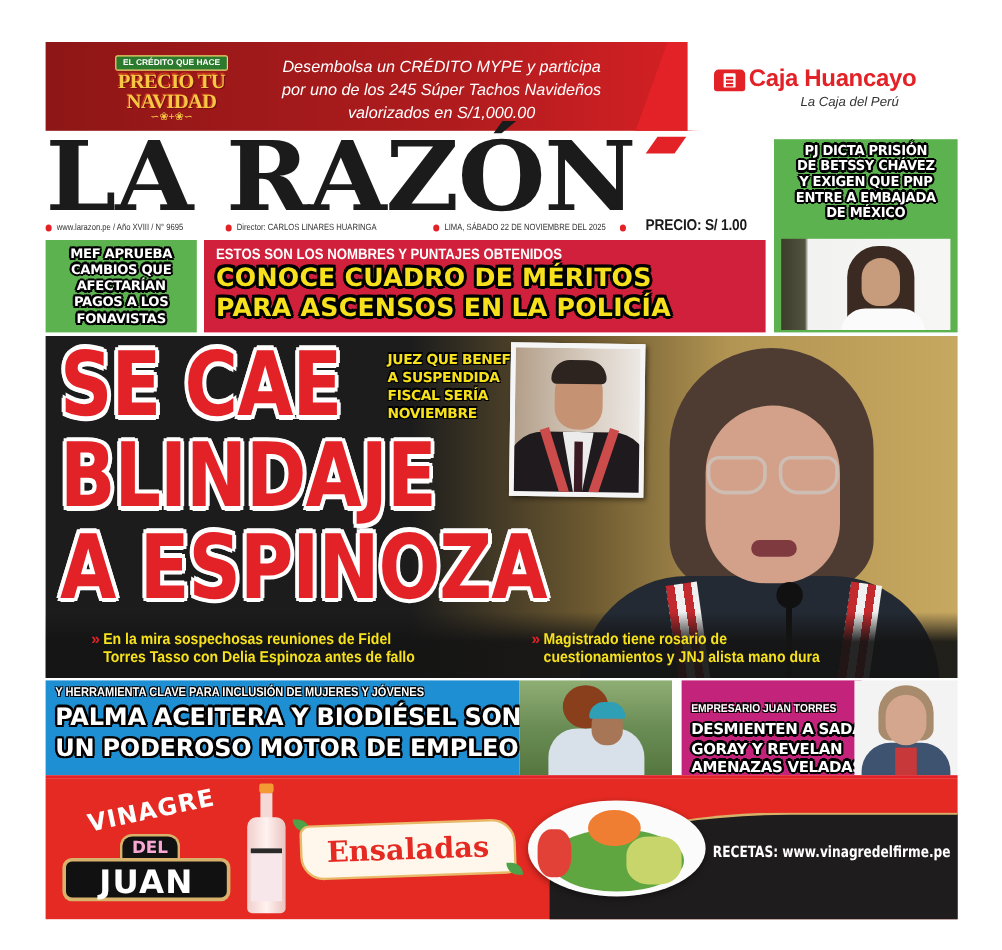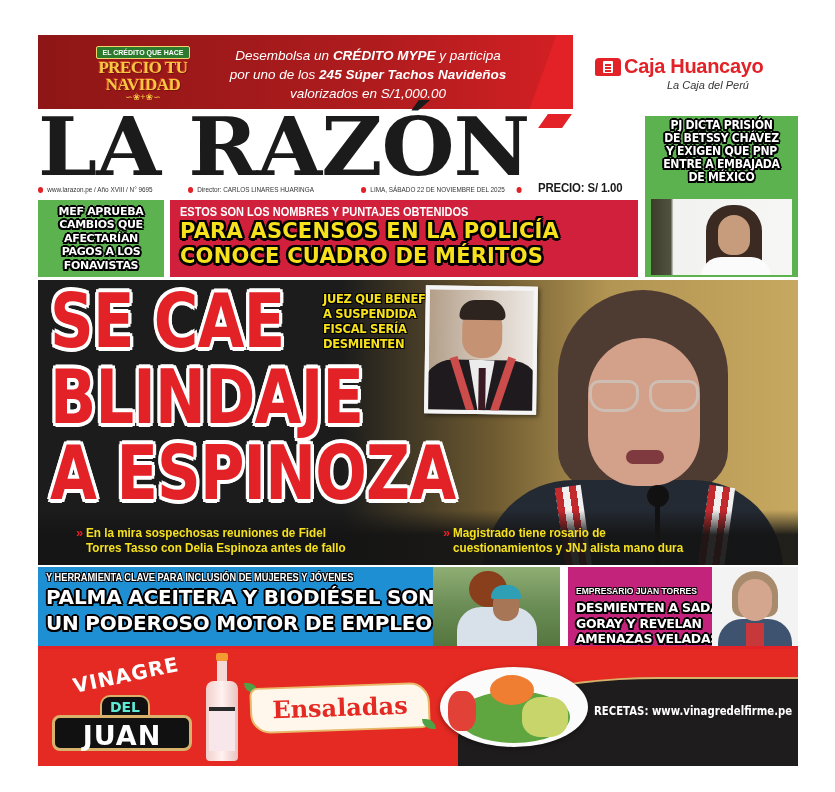--- a/index.html
+++ b/index.html
@@ -10,21 +10,21 @@
 
   
   #top-ad { left: 38px; top: 35px; width: 760px; height: 74px; background: linear-gradient(90deg, #8e1616 0%, #b01c1e 45%, #d42024 70%, #ffffff 72%); overflow: hidden; }
   #top-ad .right-white { position: absolute; left: 535px; top: 0; width: 225px; height: 74px; background: #ffffff; }
   #top-ad .swoosh { position: absolute; left: 505px; top: -10px; width: 60px; height: 94px; background: #e32227; transform: skewX(-20deg); border-radius: 0 40px 40px 0; }
   .promo-badge { position: absolute; left: 50px; top: 6px; width: 110px; height: 64px; text-align: center; }
   .promo-badge .ribbon { display: inline-block; background: #2c7a2e; color: #fff; font-size: 7px; font-weight: bold; padding: 2px 5px; border: 1px solid #f3d36b; border-radius: 2px; }
   .promo-badge .big { font-family: "Liberation Serif", serif; font-weight: bold; color: #f7c943; font-size: 17px; line-height: 17px; text-shadow: 1px 1px 0 #7a1010, -1px -1px 0 #d04020; letter-spacing: -0.5px; }
   .promo-badge .orn { color: #f7c943; font-size: 9px; line-height: 9px; }
   .ad-copy { position: absolute; left: 170px; top: 11px; width: 320px; text-align: center; color: #fff; font-style: italic; font-size: 13.5px; line-height: 19px; }
-  .ad-copy b { font-weight: bold; }
+  .ad-copy b { font-weight: normal; }
   .caja-logo { position: absolute; left: 557px; top: 20px; width: 200px; }
   .caja-logo .row { display: flex; align-items: center; }
   .caja-logo .icon { width: 26px; height: 18px; background: #e32227; border-radius: 4px 4px 2px 2px; position: relative; margin-right: 3px; }
   .caja-logo .icon::before { content: ""; position: absolute; left: 8px; top: 3px; width: 10px; height: 12px; background: #fff; border-radius: 1px; }
   .caja-logo .icon::after { content: ""; position: absolute; left: 10px; top: 6px; width: 6px; height: 2px; background: #e32227; box-shadow: 0 3px 0 #e32227, 0 6px 0 #e32227; }
   .caja-logo .name { color: #e32227; font-weight: bold; font-size: 20px; letter-spacing: -0.3px; }
   .caja-logo .tag { color: #333; font-style: italic; font-size: 11px; padding-left: 72px; margin-top: 1px; }
 
   
   #masthead-title { left: 38px; top: 112px; width: 595px; height: 70px; font-family: "DejaVu Serif", serif; font-weight: bold; font-size: 80px; line-height: 70px; letter-spacing: -1px; color: #1b1b1b; white-space: nowrap; transform: scaleX(1.05); transform-origin: left; }
@@ -108,21 +108,21 @@
   #sada-photo .face { position: absolute; left: 26px; top: 12px; width: 34px; height: 42px; background: #d4a68e; border-radius: 17px; }
   #sada-photo .jacket { position: absolute; left: 6px; top: 52px; width: 74px; height: 40px; background: #3e5370; border-radius: 24px 24px 0 0; }
   #sada-photo .blouse { position: absolute; left: 34px; top: 56px; width: 18px; height: 30px; background: #c7383a; }
   #row4-rule { left: 38px; top: 646px; width: 760px; height: 3px; background: #e32227; }
 
   
   #bottom-ad { left: 38px; top: 649px; width: 760px; height: 117px; background: #e42a22; overflow: hidden; }
   #bottom-ad .dark { position: absolute; left: 420px; top: 28px; width: 360px; height: 100px; background: #1f1c1d; border-radius: 200px 0 0 0 / 60px 0 0 0; border-top: 2px solid #d8b26a; }
   .brand-logo { position: absolute; left: 14px; top: 14px; width: 140px; height: 90px; }
   .brand-logo .arc { position: absolute; left: 14px; top: 0; width: 120px; text-align: center; color: #fff; font-family: "DejaVu Sans", sans-serif; font-weight: bold; font-size: 20px; letter-spacing: 1px; transform: rotate(-12deg); }
-  .brand-logo .del { position: absolute; left: 48px; top: 32px; width: 50px; height: 36px; background: #111; color: #5eead4; text-align: center; font-family: "DejaVu Sans", sans-serif; font-weight: bold; font-size: 14px; line-height: 20px; border-radius: 10px 10px 0 0; border: 2px solid #d8b26a; border-bottom: none; }
+  .brand-logo .del { position: absolute; left: 48px; top: 32px; width: 50px; height: 36px; background: #111; color: #f9a8d4; text-align: center; font-family: "DejaVu Sans", sans-serif; font-weight: bold; font-size: 14px; line-height: 20px; border-radius: 10px 10px 0 0; border: 2px solid #d8b26a; border-bottom: none; }
   .brand-logo .firme { position: absolute; left: 0; top: 52px; width: 140px; height: 36px; background: #111; color: #fff; text-align: center; font-family: "DejaVu Sans", sans-serif; font-weight: bold; font-size: 27px; line-height: 36px; border-radius: 8px; border: 3px solid #d8b26a; letter-spacing: 1px; }
   .bottle { position: absolute; left: 166px; top: 4px; width: 36px; height: 108px; }
   .bottle .cap { position: absolute; left: 12px; top: 0; width: 12px; height: 8px; background: #f39a32; border-radius: 2px; }
   .bottle .neck { position: absolute; left: 13px; top: 8px; width: 10px; height: 22px; background: #f4d9d6; }
   .bottle .bodyb { position: absolute; left: 2px; top: 28px; width: 32px; height: 80px; background: linear-gradient(90deg, #f0cfcc, #fff2f0, #e9c3bf); border-radius: 8px 8px 4px 4px; }
   .bottle .label { position: absolute; left: 5px; top: 54px; width: 26px; height: 44px; background: #f7e7ea; border-top: 4px solid #2a2a2a; }
   .ensaladas { position: absolute; left: 212px; top: 36px; width: 180px; height: 46px; background: #fff7ec; border: 2px solid #e9b96a; border-radius: 8px 20px 8px 20px; transform: rotate(-2deg); text-align: center; color: #e42a22; font-family: "DejaVu Serif", serif; font-weight: bold; font-size: 24px; line-height: 42px; }
   .leaf { position: absolute; width: 14px; height: 10px; background: #4fa148; border-radius: 0 10px 0 10px; }
   .salad { position: absolute; left: 402px; top: 18px; width: 148px; height: 80px; background: #fbfbfb; border-radius: 50%; box-shadow: 0 2px 5px rgba(0,0,0,0.4); overflow: hidden; }
   .salad .lettuce { position: absolute; left: 18px; top: 24px; width: 112px; height: 52px; background: #5fa540; border-radius: 50%; }
@@ -197,22 +197,22 @@
     <div>MEF APRUEBA</div>
     <div>CAMBIOS QUE</div>
     <div>AFECTARÍAN</div>
     <div>PAGOS A LOS</div>
     <div>FONAVISTAS</div>
   </div>
 </div>
 
 <div id="meritos-box" class="abs">
   <div class="kicker">ESTOS SON LOS NOMBRES Y PUNTAJES OBTENIDOS</div>
+  <div class="headline">CONOCE CUADRO DE MÉRITOS</div>
   <div class="headline">PARA ASCENSOS EN LA POLICÍA</div>
-  <div class="headline">CONOCE CUADRO DE MÉRITOS</div>
 </div>
 
 <div id="lead" class="abs">
   <div id="espinoza">
     <div class="hair"></div>
     <div class="robe"></div>
     <div class="sash-l"></div>
     <div class="sash-r"></div>
     <div class="face"></div>
     <div class="glasses">
@@ -225,21 +225,21 @@
   </div>
 
   <div id="head-1" class="main-head">SE CAE</div>
   <div id="head-2" class="main-head">BLINDAJE</div>
   <div id="head-3" class="main-head">A ESPINOZA</div>
 
   <div id="judge-kicker">
     <div>JUEZ QUE BENEFICIÓ</div>
     <div>A SUSPENDIDA</div>
     <div>FISCAL SERÍA</div>
-    <div>DESMIENTEN</div>
+    <div>NOVIEMBRE</div>
   </div>
   <div id="judge-photo">
     <div class="bg"></div>
     <div class="suit"></div>
     <div class="shirt"></div>
     <div class="sash-l"></div>
     <div class="sash-r"></div>
     <div class="tie"></div>
     <div class="face"></div>
     <div class="hair"></div>

